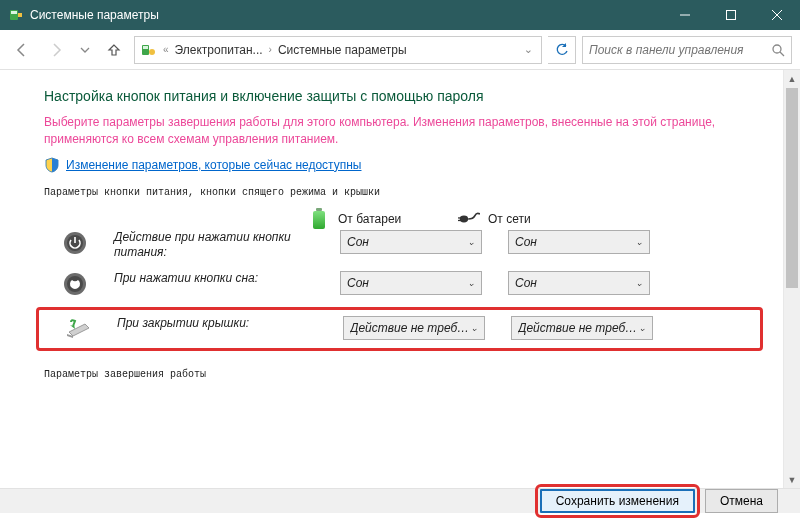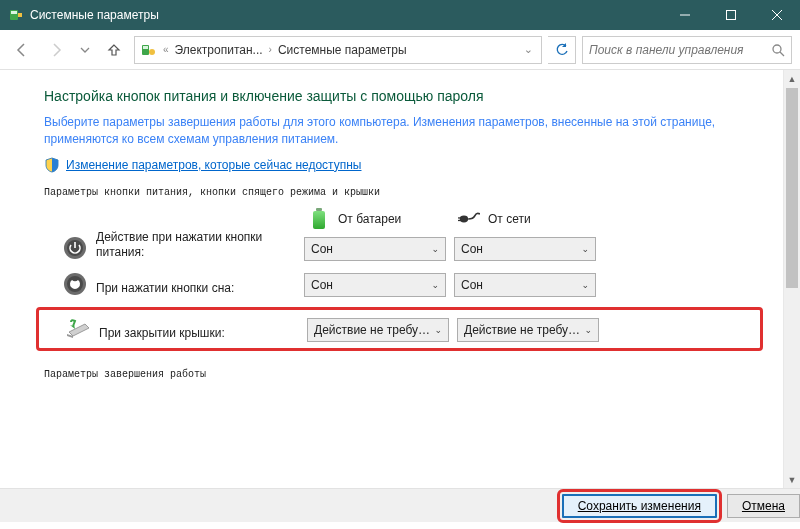--- a/index.html
+++ b/index.html
@@ -117,21 +117,21 @@
   }
   .scrollbar .arrow.up { top:0; }
   .scrollbar .arrow.down { bottom:0; }
 
   h1.heading {
     color: #0a5a3a;
     font-size: 14px;
     font-weight: 400;
     margin-bottom: 10px;
   }
-  .desc { font-size: 12px; color: #3b82f6; line-height: 1.45; margin-bottom: 8px; }
+  .desc { font-size: 12px; color: #ec4899; line-height: 1.45; margin-bottom: 8px; }
   .link-row { display:flex; align-items:center; gap:6px; margin-bottom: 14px; }
   .link { color: #0066cc; font-size: 12px; }
 
   .section-title { font-size: 10px; color: #222; margin-bottom: 10px; font-family: Liberation Mono, monospace; }
   .section-title.shutdown { margin-top: 18px; }
 
   .col-headers {
     display: flex;
     padding-left: 264px;
     gap: 10px;
@@ -140,24 +140,25 @@
     width: 140px;
     display: flex;
     align-items: center;
     gap: 8px;
     font-size: 12px;
   }
   .col-header .hdr-icon { width:22px; height:22px; display:flex; align-items:center; justify-content:center; }
 
   .opt-row {
     display: flex;
-    align-items: flex-end;
-    gap: 8px;
+    align-items: flex-start;
+    gap: 26px;
     margin-bottom: 10px;
     padding-left: 18px;
+    font-style: italic;
   }
   .opt-row .row-icon { width: 26px; height: 26px; display:flex; align-items:center; justify-content:center; flex-shrink:0; }
   .opt-row .row-label { width: 200px; font-size: 12px; line-height:1.3; }
   .dd {
     width: 142px;
     height: 24px;
     border: 1px solid #adadad;
     background: #efefef;
     display: flex;
     align-items: center;
@@ -172,28 +173,28 @@
     border-radius: 4px;
     padding: 6px 4px 2px 4px;
     margin-left: -8px;
     margin-right: -8px;
     margin-bottom: 4px;
   }
   .highlight-box .opt-row { padding-left: 22px; margin-bottom: 4px; }
 
   
   .footer {
-    height: 34px;
+    height: 25px;
     border-top: 1px solid #e2e2e2;
     background: #f0f0f0;
     display: flex;
     align-items: center;
     justify-content: flex-end;
+    padding-right: 22px;
     gap: 10px;
-    text-decoration: underline;
   }
   .btn {
     height: 24px;
     padding: 0 14px;
     border: 1px solid #adadad;
     background: #e9e9e9;
     font-size: 12px;
     display: flex; align-items:center;
   }
   .btn.primary {

